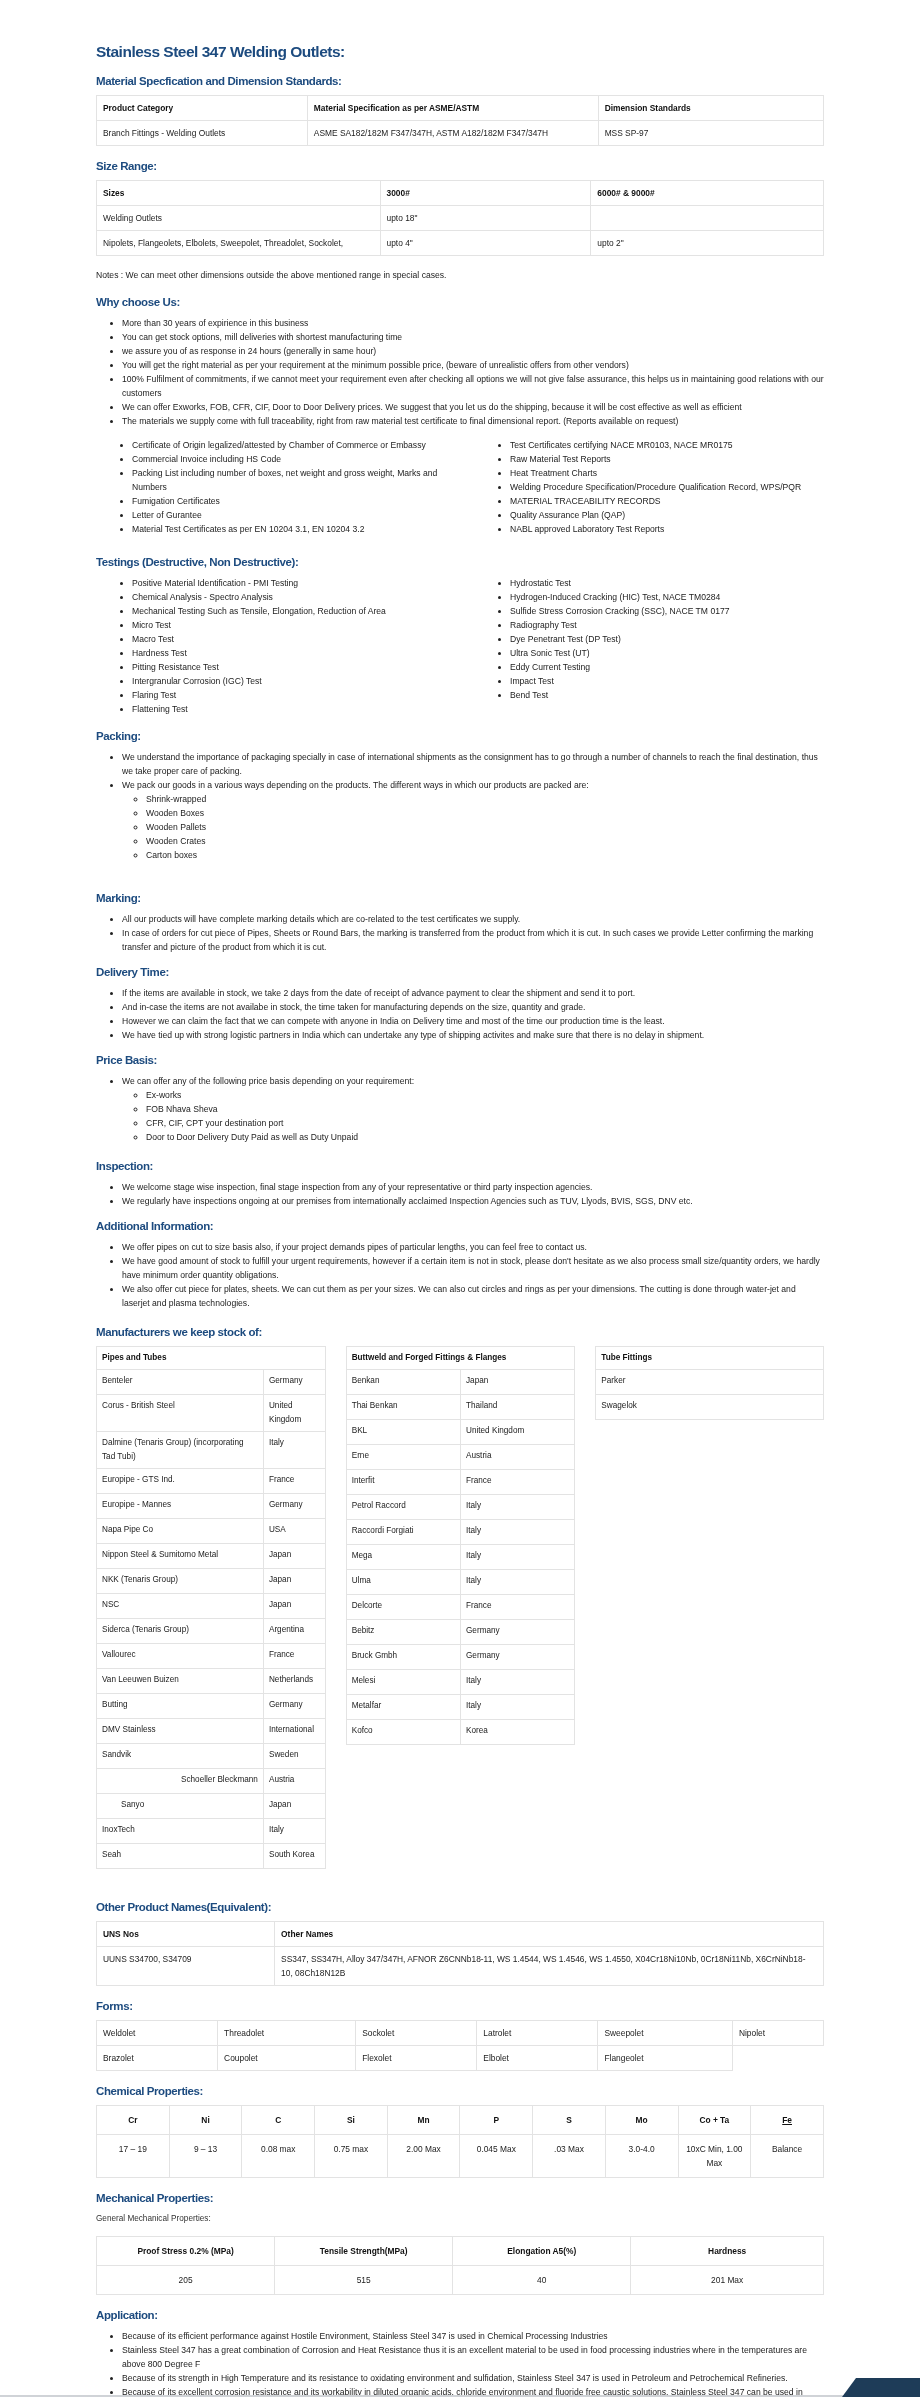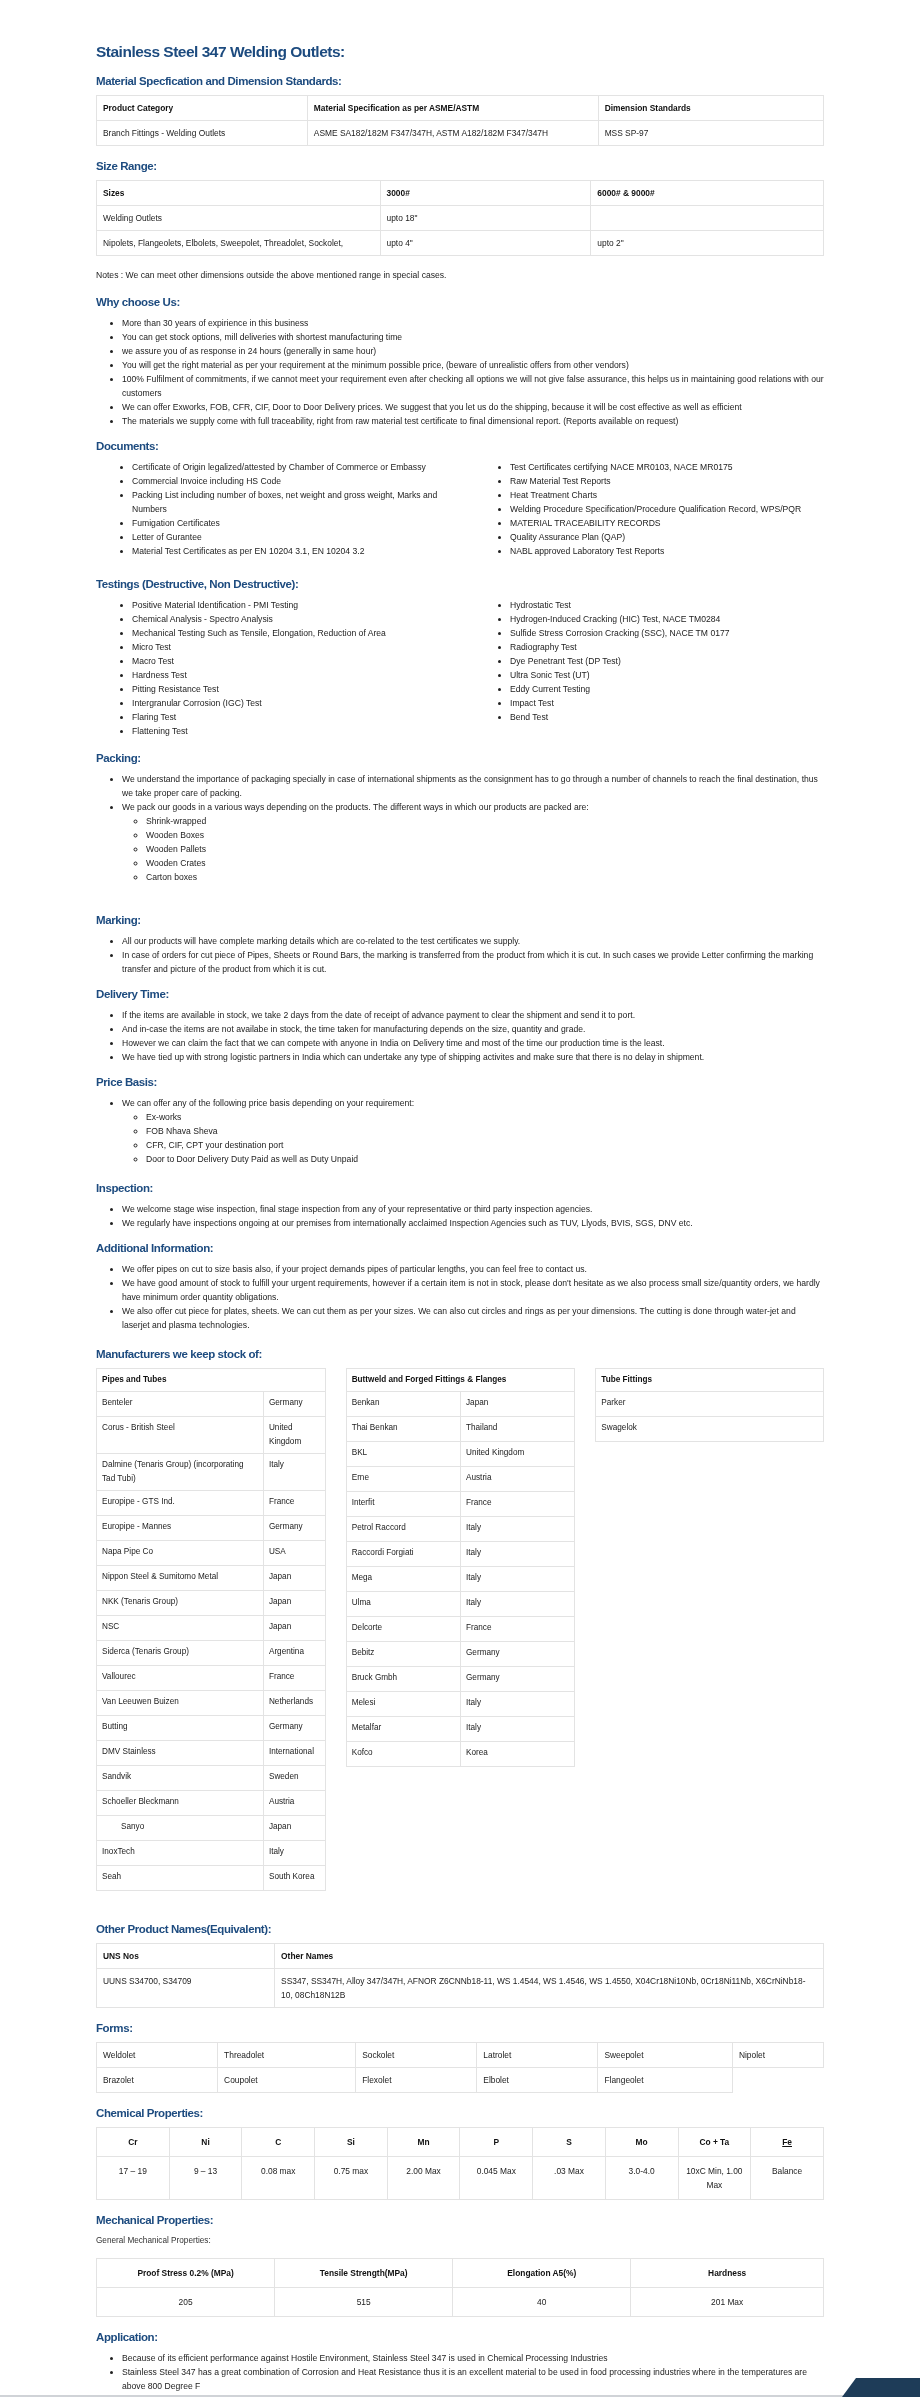--- a/index.html
+++ b/index.html
@@ -102,21 +102,20 @@
   <ul>
     <li>More than 30 years of expirience in this business</li>
     <li>You can get stock options, mill deliveries with shortest manufacturing time</li>
     <li>we assure you of as response in 24 hours (generally in same hour)</li>
     <li>You will get the right material as per your requirement at the minimum possible price, (beware of unrealistic offers from other vendors)</li>
     <li>100% Fulfilment of commitments, if we cannot meet your requirement even after checking all options we will not give false assurance, this helps us in maintaining good relations with our customers</li>
     <li>We can offer Exworks, FOB, CFR, CIF, Door to Door Delivery prices. We suggest that you let us do the shipping, because it will be cost effective as well as efficient</li>
     <li>The materials we supply come with full traceability, right from raw material test certificate to final dimensional report. (Reports available on request)</li>
   </ul>
 
-  <h2>Documents:</h2>
   <div class="two-col">
     <ul>
       <li>Certificate of Origin legalized/attested by Chamber of Commerce or Embassy</li>
       <li>Commercial Invoice including HS Code</li>
       <li>Packing List including number of boxes, net weight and gross weight, Marks and Numbers</li>
       <li>Fumigation Certificates</li>
       <li>Letter of Gurantee</li>
       <li>Material Test Certificates as per EN 10204 3.1, EN 10204 3.2</li>
     </ul>
     <ul>
@@ -275,21 +274,21 @@
           </tr>
           <tr>
             <td style="width: 73%;">DMV Stainless</td>
             <td>International</td>
           </tr>
           <tr>
             <td style="width: 73%;">Sandvik</td>
             <td>Sweden</td>
           </tr>
           <tr>
-            <td style="width: 73%;">Schoeller Bleckmann</td>
+            <td style="width: 73%; text-align: right;">Schoeller Bleckmann</td>
             <td>Austria</td>
           </tr>
           <tr>
             <td style="width: 73%; padding-left: 24px;">Sanyo</td>
             <td>Japan</td>
           </tr>
           <tr>
             <td style="width: 73%;">InoxTech</td>
             <td>Italy</td>
           </tr>

